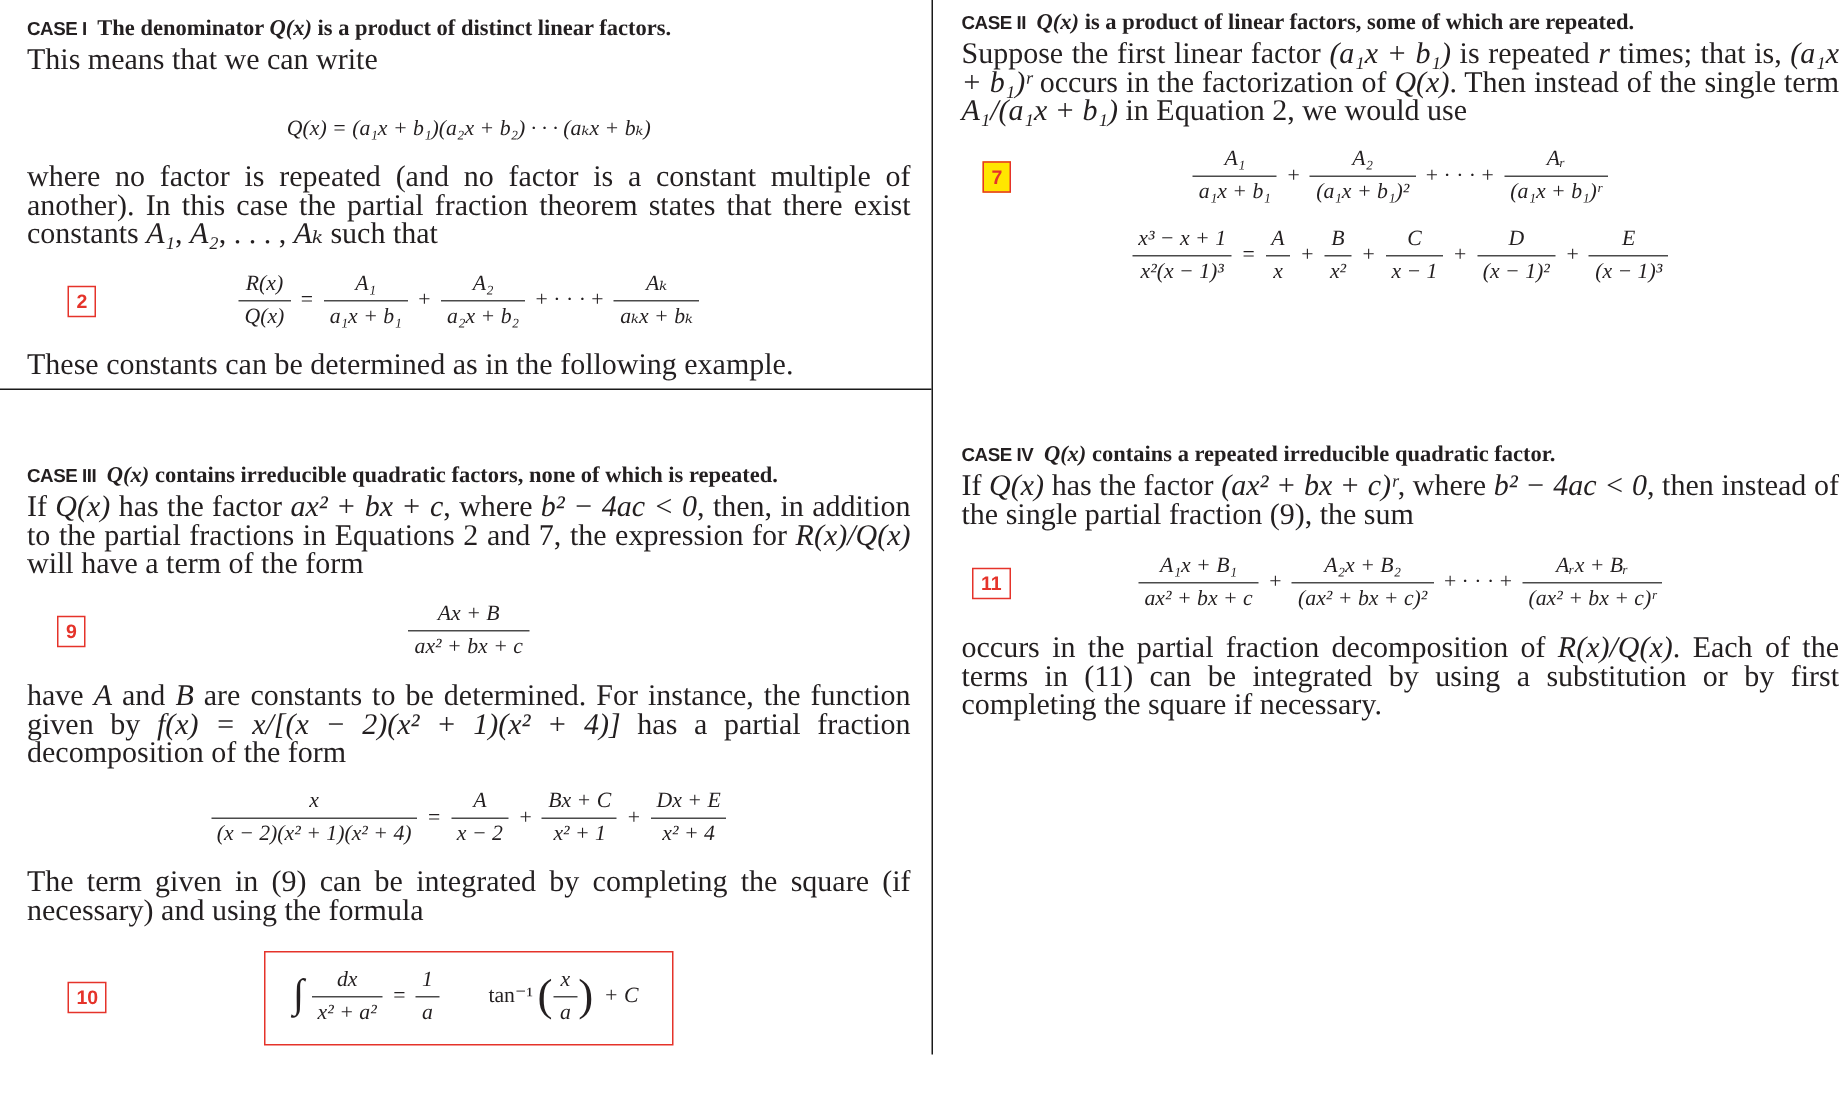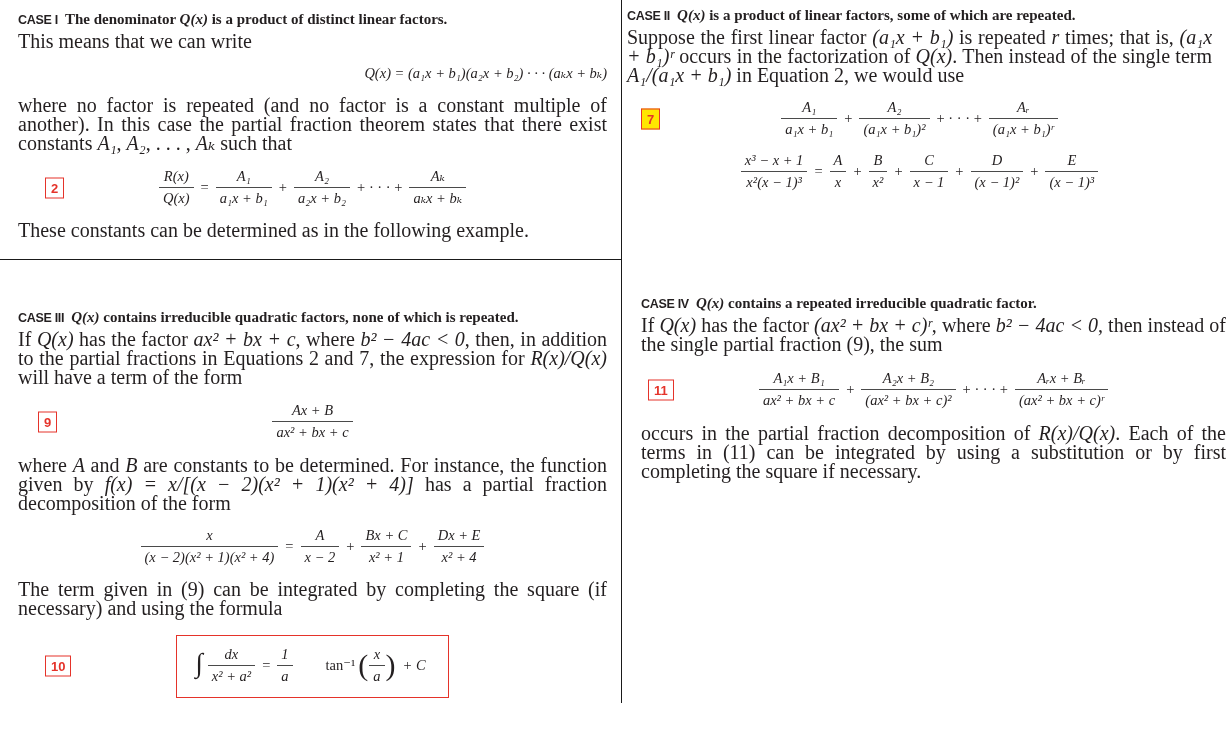--- a/index.html
+++ b/index.html
@@ -6,21 +6,21 @@
   body {
     width:1230px; height:732px; position:relative; background:#ffffff;
     font-family:"Liberation Serif","DejaVu Serif",serif;
     color:#231f20; overflow:hidden;
   }
   .vdiv { position:absolute; left:621px; top:0; width:1px; height:703px; background:#1a1a1a; }
   .hdiv { position:absolute; left:0; top:259px; width:621px; height:1px; background:#1a1a1a; }
 
   .quad { position:absolute; }
   #q1 { left:18px;  top:10px;   width:589px; }
-  #q2 { left:627px; top:6px;   width:585px; }
+  #q2 { left:641px; top:6px;   width:585px; }
   #q3 { left:18px;  top:308px; width:589px; }
   #q4 { left:641px; top:294px; width:585px; }
 
   .case-head { margin:0 0 2px 0; font-size:15px; font-weight:bold; line-height:19px; }
   .case-label {
     font-family:"Liberation Sans","DejaVu Sans",sans-serif;
     font-size:12.5px; font-weight:bold; letter-spacing:-0.3px; margin-right:7px;
   }
   .case-head .m { font-style:italic; }
 
@@ -52,21 +52,21 @@
 </head>
 <body>
 
 <div class="vdiv"></div>
 <div class="hdiv"></div>
 
 <section class="quad" id="q1">
   <h3 class="case-head"><span class="case-label">CASE I</span><span><span>The denominator </span><span class="m">Q(x)</span><span> is a product of distinct linear factors.</span></span></h3>
   <p class="body-p"><span>This means that we can write</span></p>
 
-  <div class="eqrow" style="margin:14px 0 14px;justify-content:flex-end;">
+  <div class="eqrow" style="margin:28px 0 14px;">
     <span class="eqline">Q(x) = (a₁x + b₁)(a₂x + b₂) · · · (aₖx + bₖ)</span>
   </div>
 
   <p class="body-p"><span>where no factor is repeated (and no factor is a constant multiple of another). In this case the partial fraction theorem states that there exist constants </span><span class="m">A₁</span><span>, </span><span class="m">A₂</span><span>, . . . , </span><span class="m">Aₖ</span><span> such that</span></p>
 
   <div class="eqrow" style="margin:15px 0 13px;">
     <span class="badge" style="left:27px;">2</span>
     <span class="eq">
       <span class="frac">
           <span class="num">R(x)</span>
@@ -160,21 +160,21 @@
   <div class="eqrow" style="margin:15px 0 14px;">
     <span class="badge" style="left:20px;">9</span>
     <span class="eq">
       <span class="frac">
           <span class="num">Ax + B</span>
           <span class="den">ax² + bx + c</span>
         </span>
     </span>
   </div>
 
-  <p class="body-p"><span>where </span><span class="m">A</span><span> and </span><span class="m">B</span><span> are constants to be determined. For instance, the function given by </span><span class="m">f(x) = x/[(x − 2)(x² + 1)(x² + 4)]</span><span> has a partial fraction decomposition of the form</span></p>
+  <p class="body-p"><span>have </span><span class="m">A</span><span> and </span><span class="m">B</span><span> are constants to be determined. For instance, the function given by </span><span class="m">f(x) = x/[(x − 2)(x² + 1)(x² + 4)]</span><span> has a partial fraction decomposition of the form</span></p>
 
   <div class="eqrow" style="margin:14px 0 13px;">
     <span class="eq">
       <span class="frac">
           <span class="num">x</span>
           <span class="den">(x − 2)(x² + 1)(x² + 4)</span>
         </span>
       <span class="op">=</span>
       <span class="frac">
           <span class="num">A</span>

